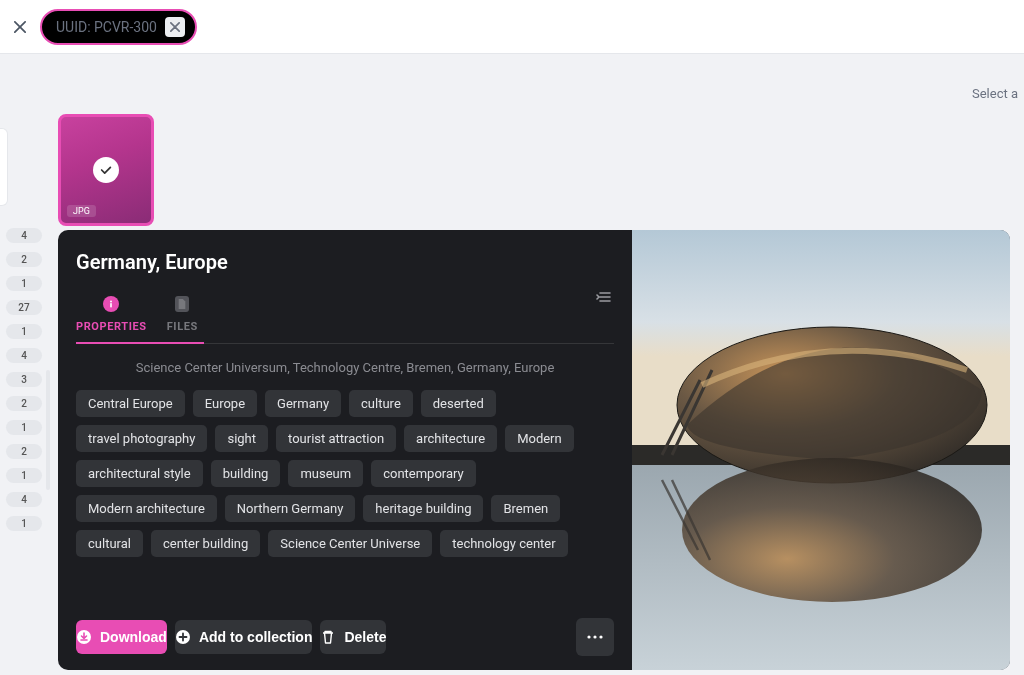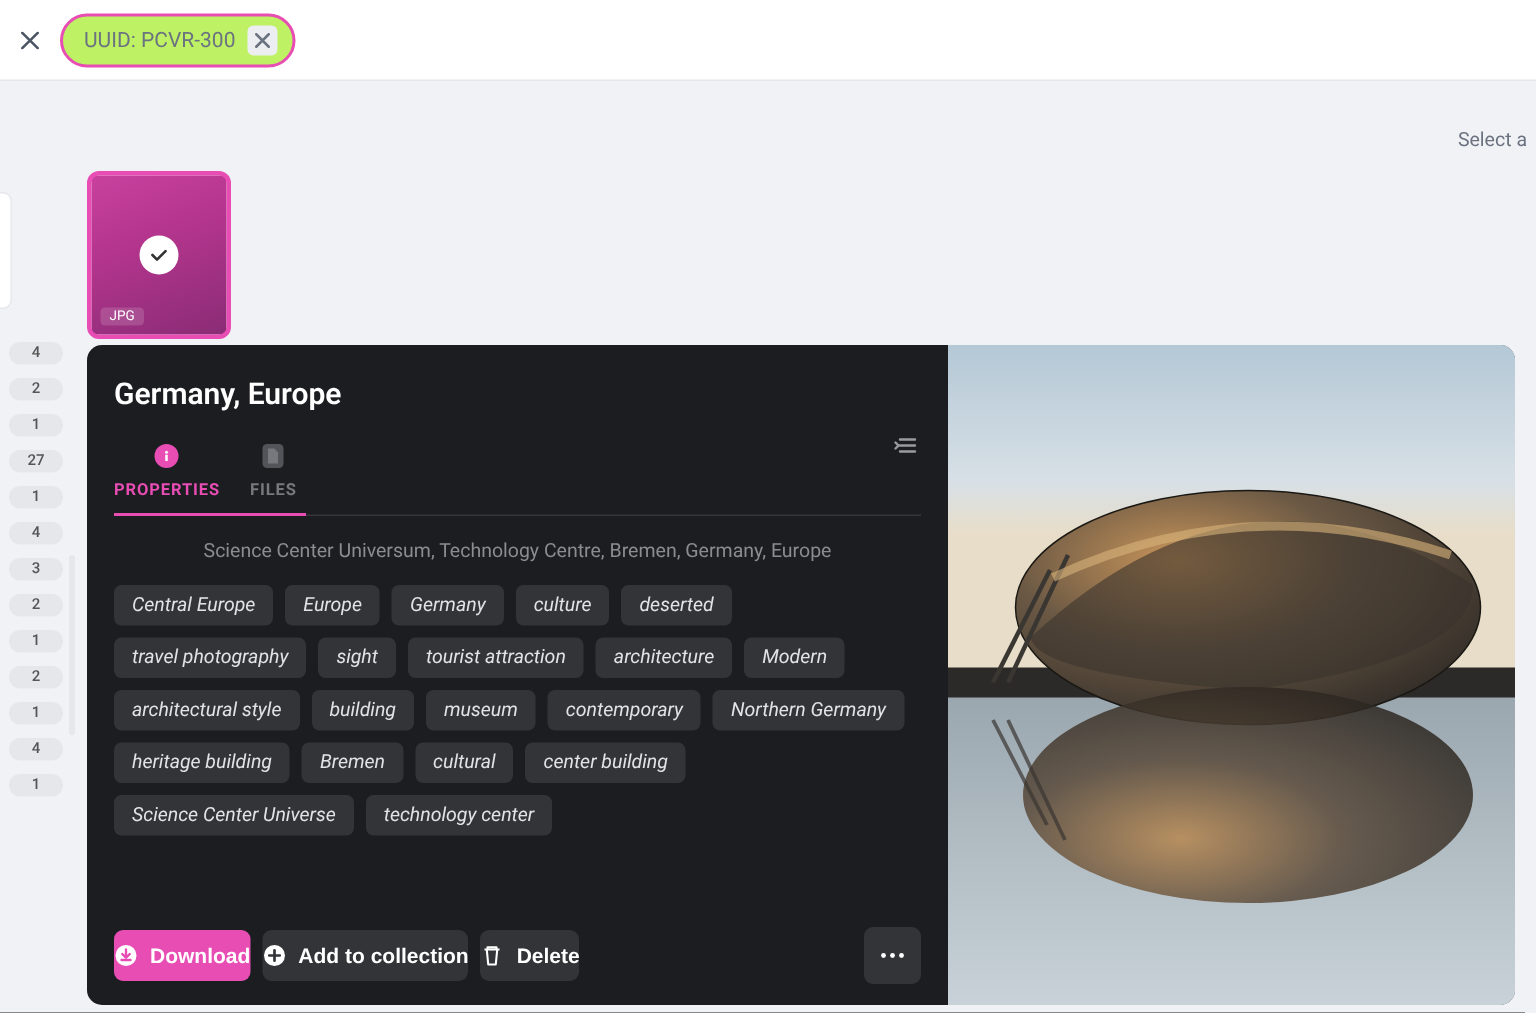--- a/index.html
+++ b/index.html
@@ -28,21 +28,21 @@
     color: #4b5563; cursor: pointer;
     font-size: 14px; font-weight: 600;
   }
   .search-chip {
     border: 2px solid #e84db4;
     border-radius: 20px;
     padding: 6px 10px 6px 14px;
     display: flex;
     align-items: center;
     gap: 8px;
-    background: #bef264;
+    background: #000000;
   }
   .search-chip-text {
     font-size: 14px;
     color: #6b7280;
   }
   .search-chip-x {
     width: 20px; height: 20px;
     background: #eceef1;
     border-radius: 4px;
     display: flex; align-items: center; justify-content: center;
@@ -201,21 +201,20 @@
     font-size: 13px;
     line-height: 1.5;
     margin: 14px 0 12px 0;
     text-align: center;
   }
 
   .tags {
     display: flex;
     flex-wrap: wrap;
     gap: 8px;
-    font-style: italic;
   }
   .tag {
     background: #323438;
     color: #e2e3e6;
     font-size: 13px;
     padding: 6px 12px;
     border-radius: 5px;
     cursor: pointer;
   }
 
@@ -359,20 +358,21 @@
         <div class="tag">deserted</div>
         <div class="tag">travel photography</div>
         <div class="tag">sight</div>
         <div class="tag">tourist attraction</div>
         <div class="tag">architecture</div>
         <div class="tag">Modern</div>
         <div class="tag">architectural style</div>
         <div class="tag">building</div>
         <div class="tag">museum</div>
         <div class="tag">contemporary</div>
+        <div class="tag">Modern architecture</div>
         <div class="tag">Northern Germany</div>
         <div class="tag">heritage building</div>
         <div class="tag">Bremen</div>
         <div class="tag">cultural</div>
         <div class="tag">center building</div>
         <div class="tag">Science Center Universe</div>
         <div class="tag">technology center</div>
       </div>
 
     <div class="actions">

